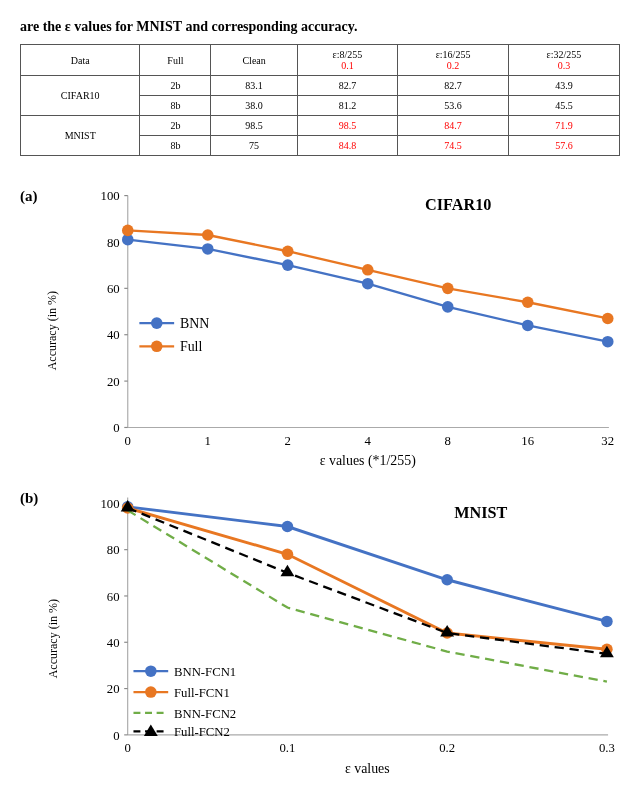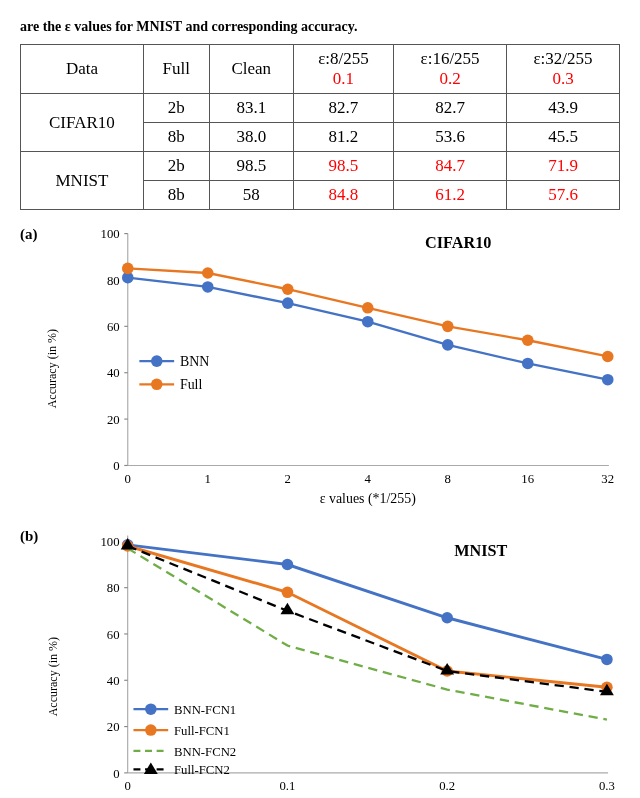--- a/index.html
+++ b/index.html
@@ -14,22 +14,22 @@
     .title {
       font-weight: bold;
       font-size: 14px;
       margin-bottom: 8px;
       line-height: 1.3;
       margin-top: 8px;
     }
     table {
       border-collapse: collapse;
       width: 100%;
-      font-size: 17px;
-      margin-bottom: 12px;
+      font-size: 10px;
+      margin-bottom: 28px;
     }
     table th, table td {
       border: 1px solid #555;
       padding: 4px 8px;
       text-align: center;
       vertical-align: middle;
     }
     table th {
       font-weight: normal;
     }
@@ -107,23 +107,23 @@
     <tr>
       <td rowspan="2">MNIST</td>
       <td>2b</td>
       <td>98.5</td>
       <td class="red">98.5</td>
       <td class="red">84.7</td>
       <td class="red">71.9</td>
     </tr>
     <tr>
       <td>8b</td>
-      <td>58</td>
+      <td>75</td>
       <td class="red">84.8</td>
-      <td class="red">61.2</td>
+      <td class="red">74.5</td>
       <td class="red">57.6</td>
     </tr>
   </tbody>
 </table>
 
 <div class="chart-box">
   <div class="chart-letter"><span>(a)</span></div>
   <div class="chart-label-left">
     <span>Accuracy (in %)</span>
   </div>

